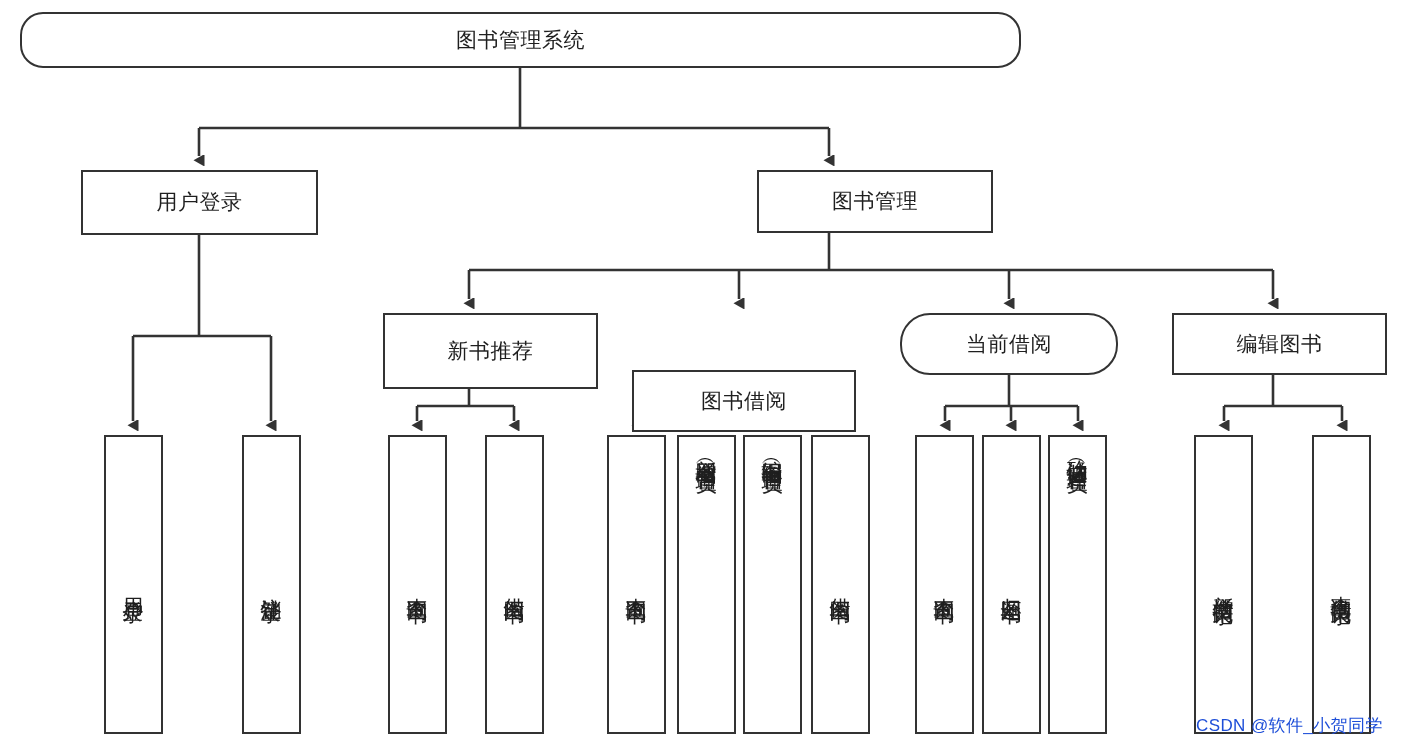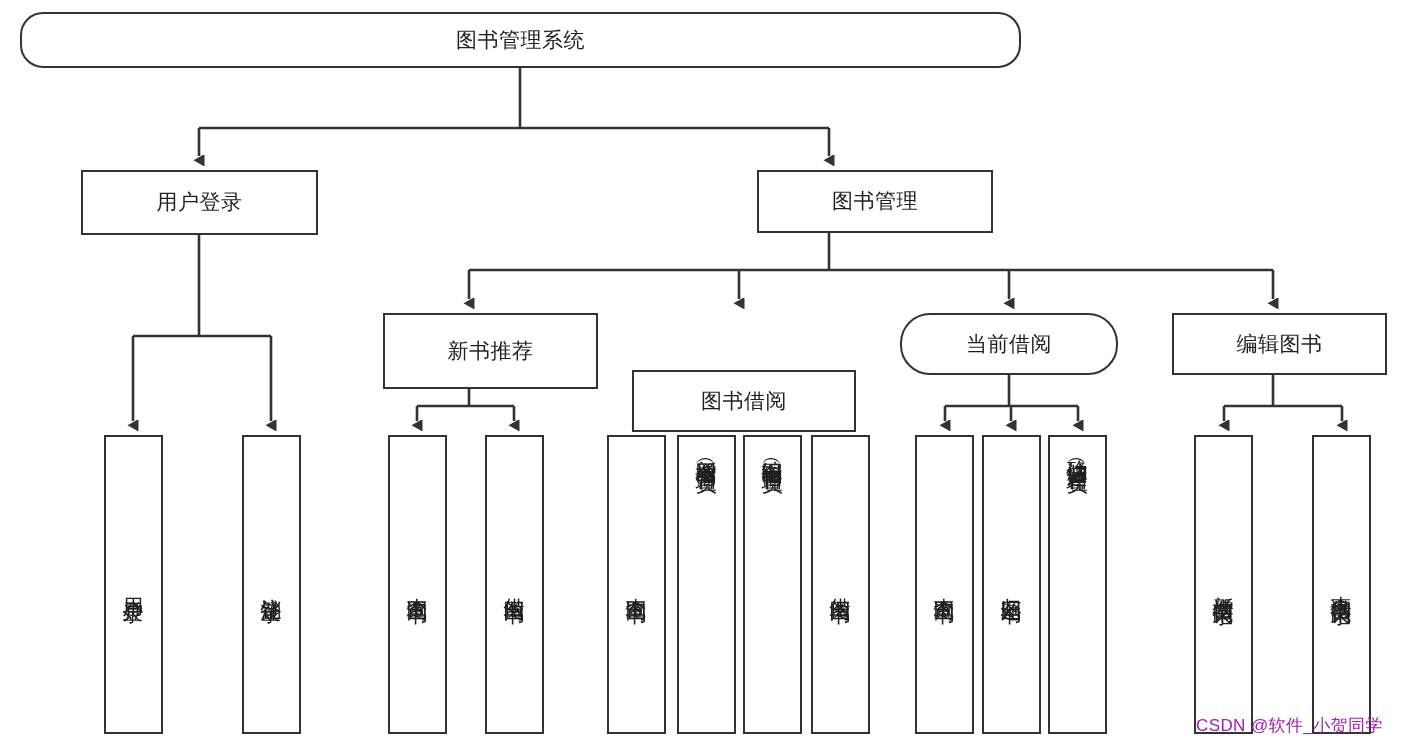--- a/index.html
+++ b/index.html
@@ -57,21 +57,21 @@
   }
   .node.vert.mid{
     align-items:center;
     padding-top:0;
   }
   .watermark{
     position:absolute;
     left:1196px;
     top:714px;
     font-size:17px;
-    color:#a21caf;
+    color:#1d4ed8;
     white-space:nowrap;
     z-index:3;
     letter-spacing:0.4px;
   }
 </style>
 </head>
 <body>
 
 <div id="canvas">
 

